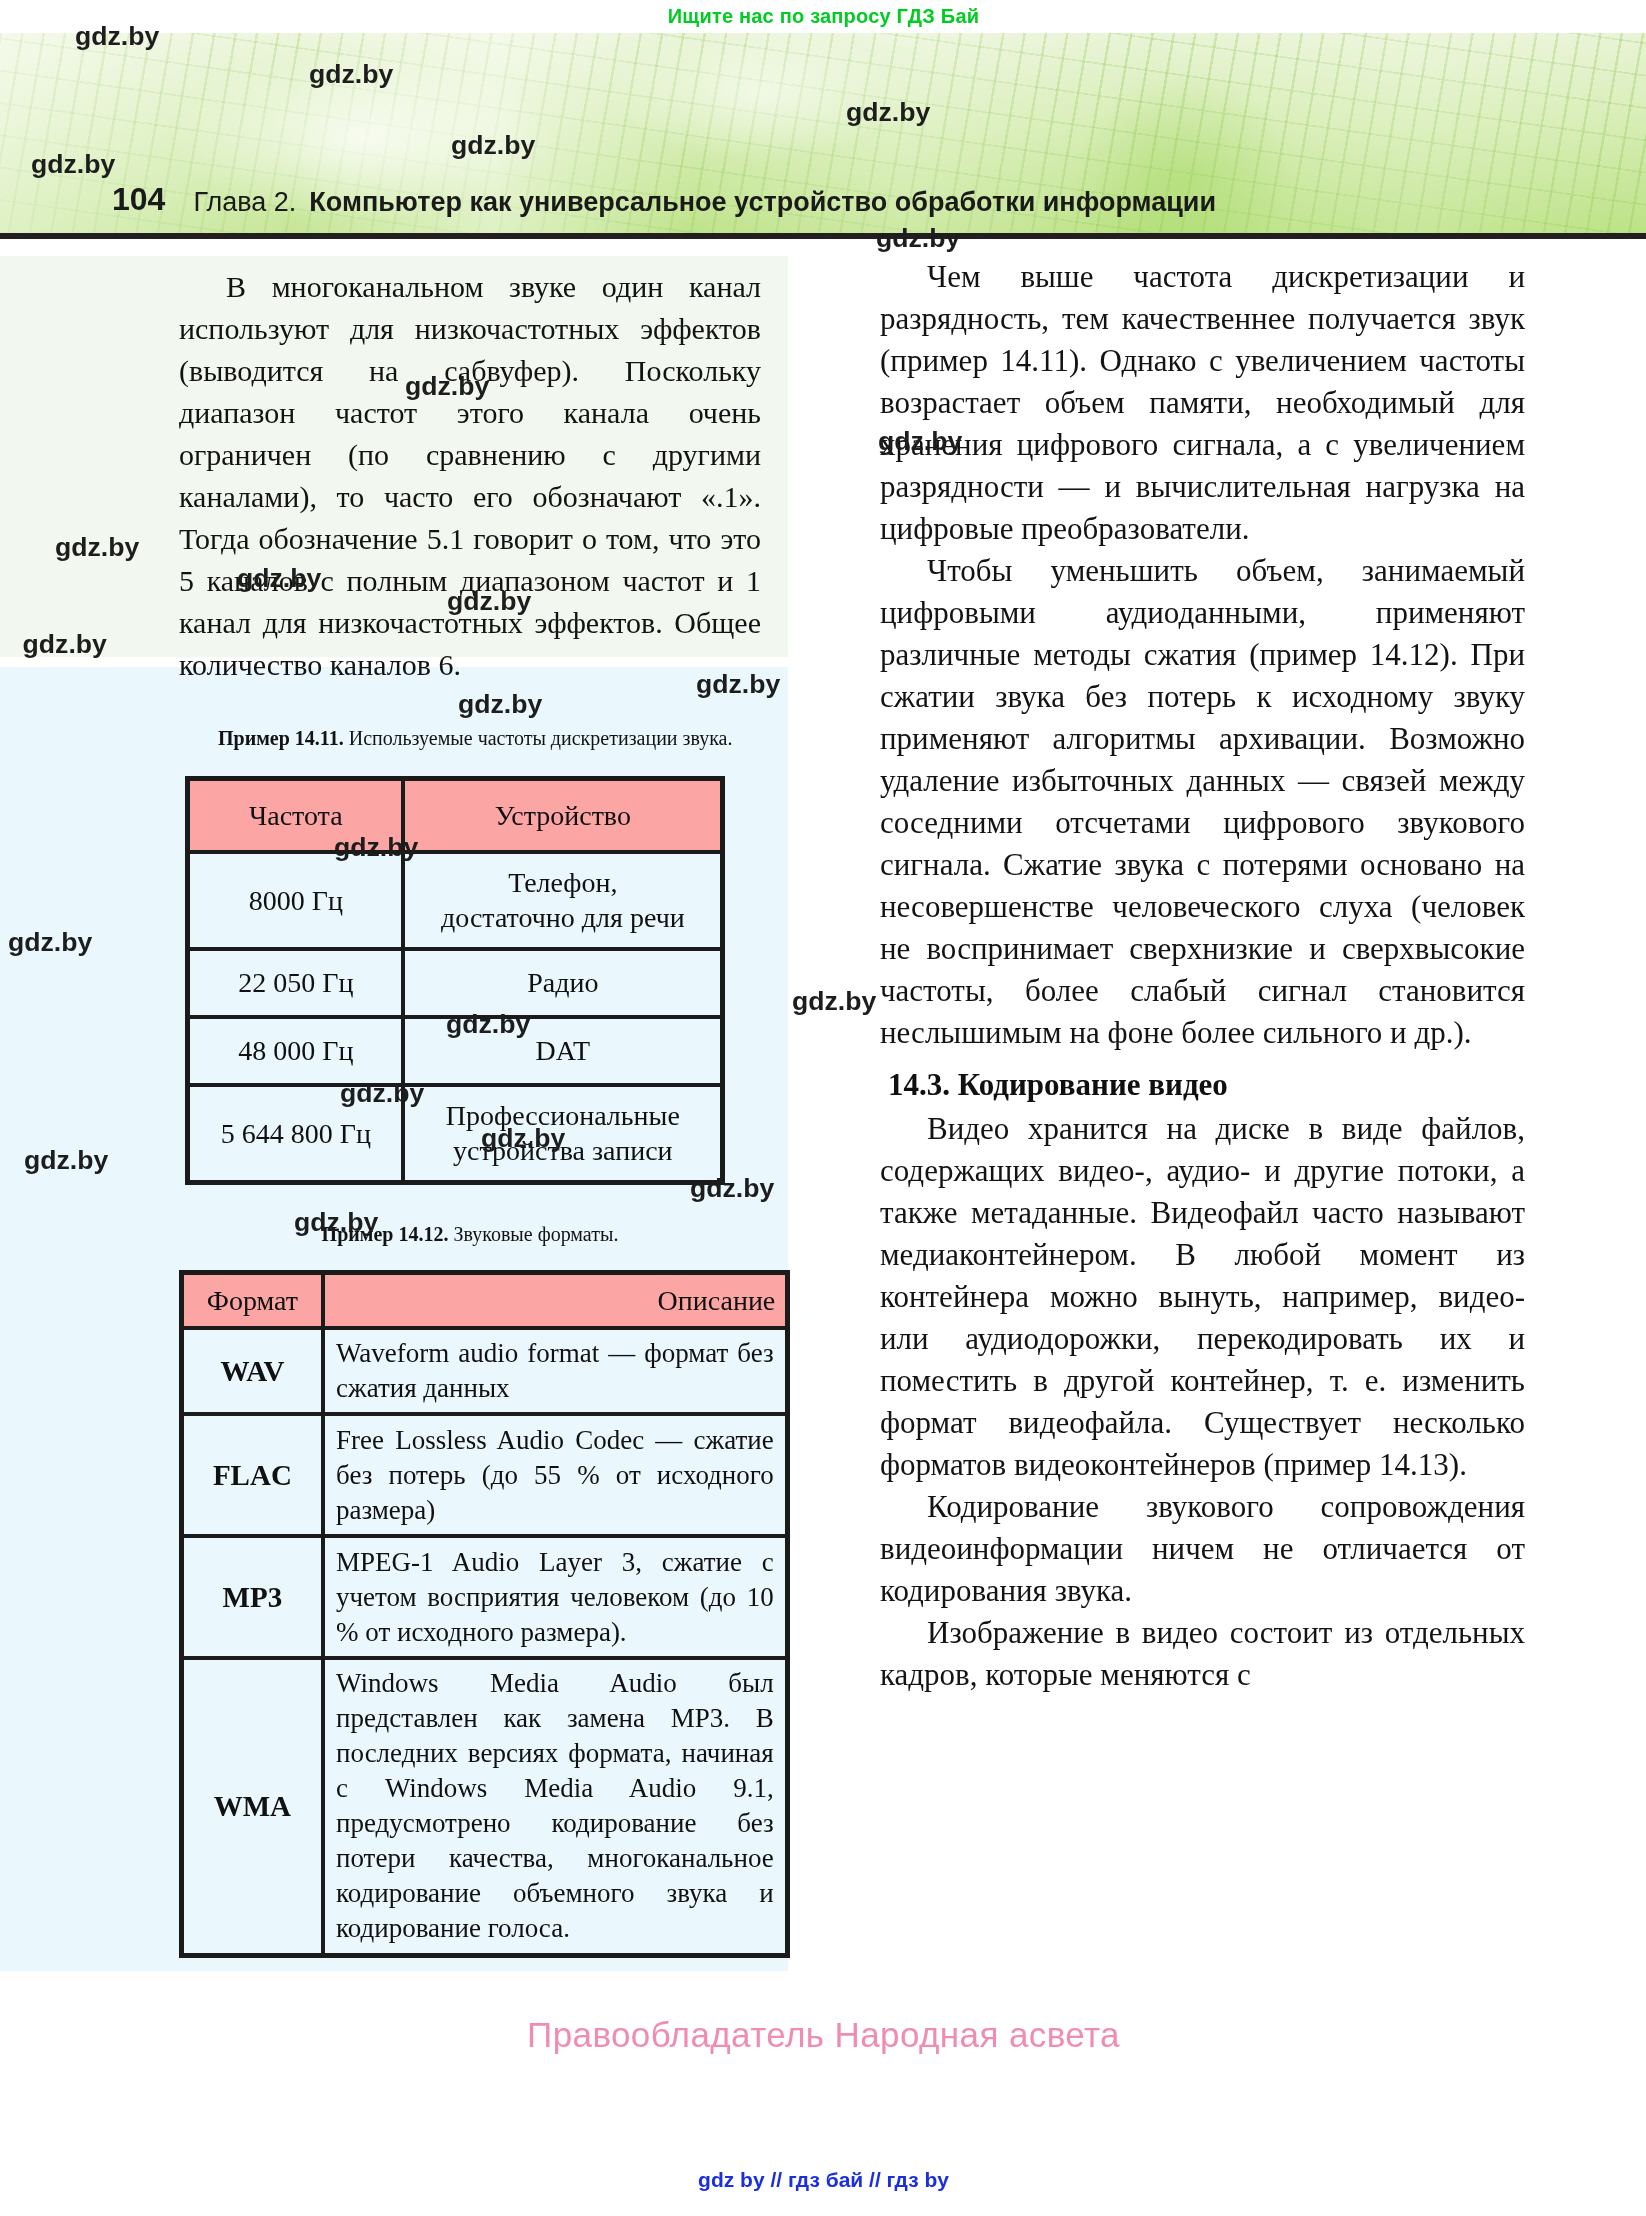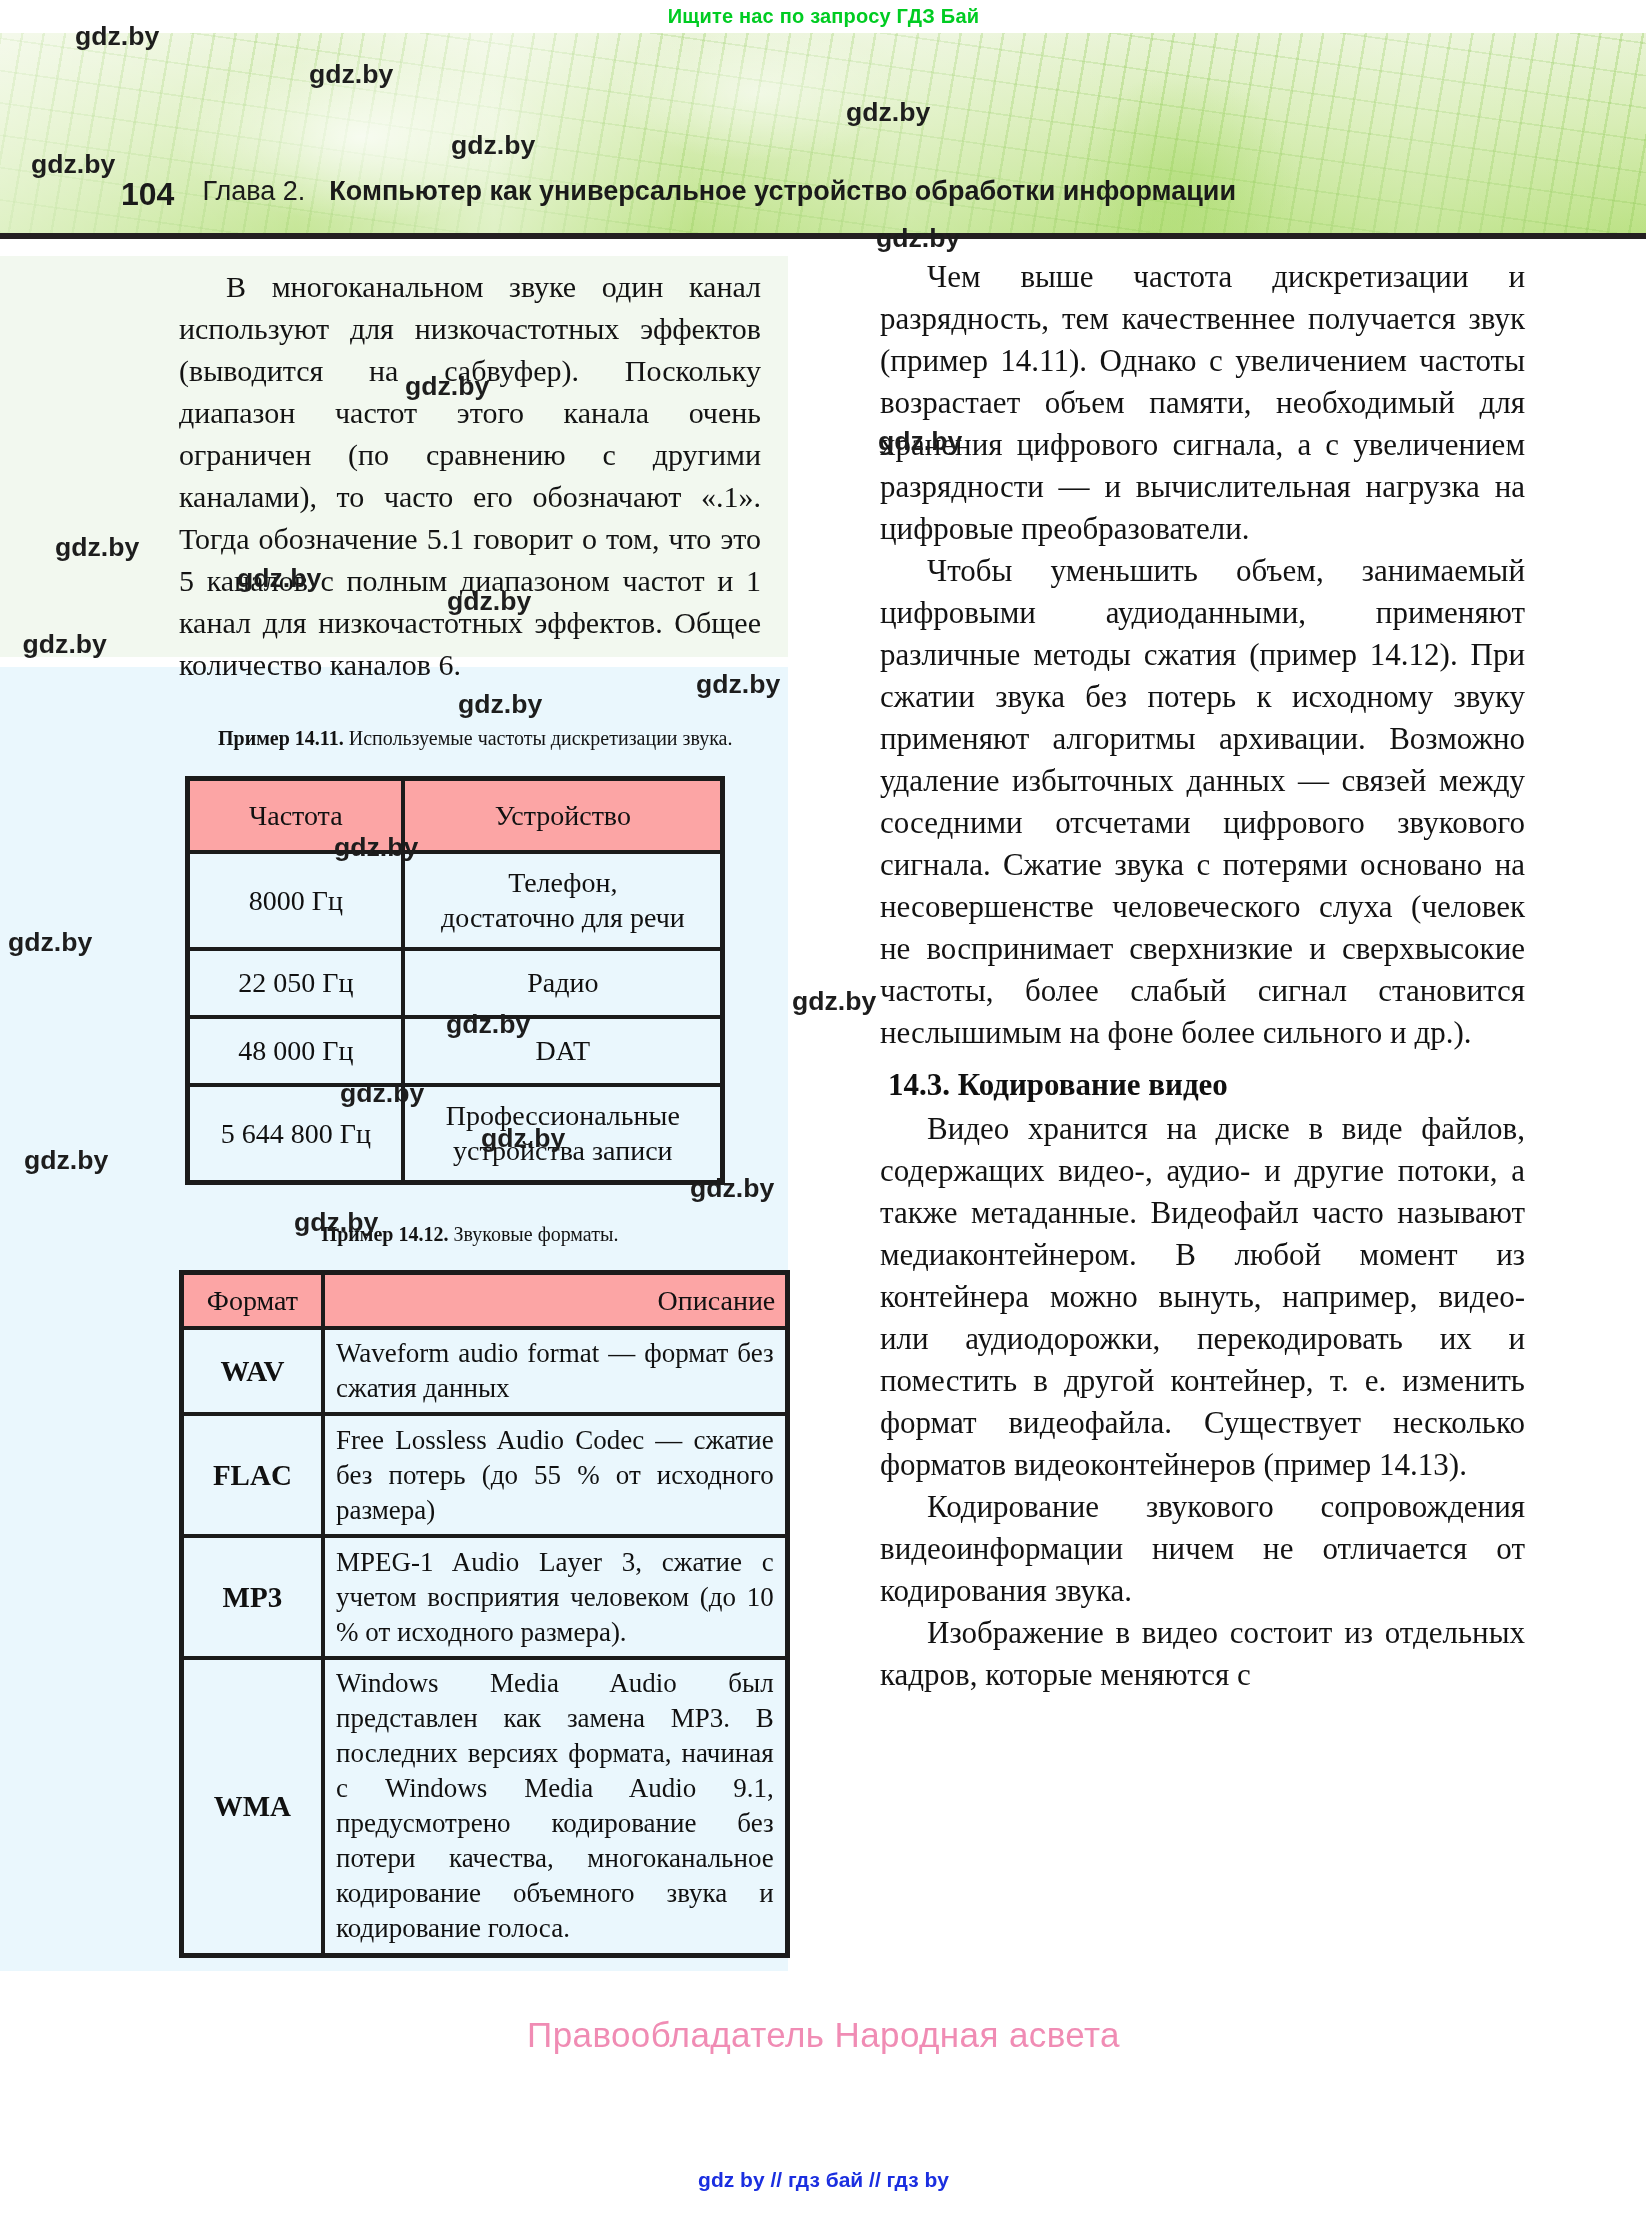--- a/index.html
+++ b/index.html
@@ -53,38 +53,38 @@
     content:"";position:absolute;inset:0;
     background:
       radial-gradient(ellipse 274px 121px at 22% 52%, rgba(255,255,255,.75), rgba(255,255,255,0) 70%),
       radial-gradient(ellipse 210px 97px at 46% 30%, rgba(255,255,255,.55), rgba(255,255,255,0) 70%),
       radial-gradient(ellipse 161px 161px at 72% 75%, rgba(160,215,95,.45), rgba(255,255,255,0) 70%);
   }
   .header-rule{
     position:absolute;left:0;top:233px;width:1647px;height:5.6px;background:#231f20;
   }
   .header-title-row{
-    position:absolute;left:16px;top:176px;width:1402px;height:42px;
-    display:flex;align-items:flex-start;z-index:5;
+    position:absolute;left:7px;top:176px;width:1402px;height:42px;
+    display:flex;align-items:flex-end;z-index:5;
   }
   .page-number{
     margin-left:105px;
     font-family:"Liberation Sans", sans-serif;
     font-size:32px;font-weight:700;color:#1a1a1a;
   }
   .chapter-label{
     margin-left:28px;
     font-family:"Liberation Sans", sans-serif;
     font-size:27px;font-weight:400;color:#1a1a1a;
     white-space:nowrap;
   }
   .chapter-title{
     font-family:"Liberation Sans", sans-serif;
     font-size:27px;font-weight:700;color:#1a1a1a;
-    margin-left:24px;white-space:nowrap;
+    margin-left:13px;white-space:nowrap;
   }
 
   
   .panel-green{
     position:absolute;left:0;top:256px;width:788px;height:401px;
     background:#f2f8ef;
   }
   .panel-blue{
     position:absolute;left:0;top:667px;width:788px;height:1304px;
     background:#eaf7fd;

